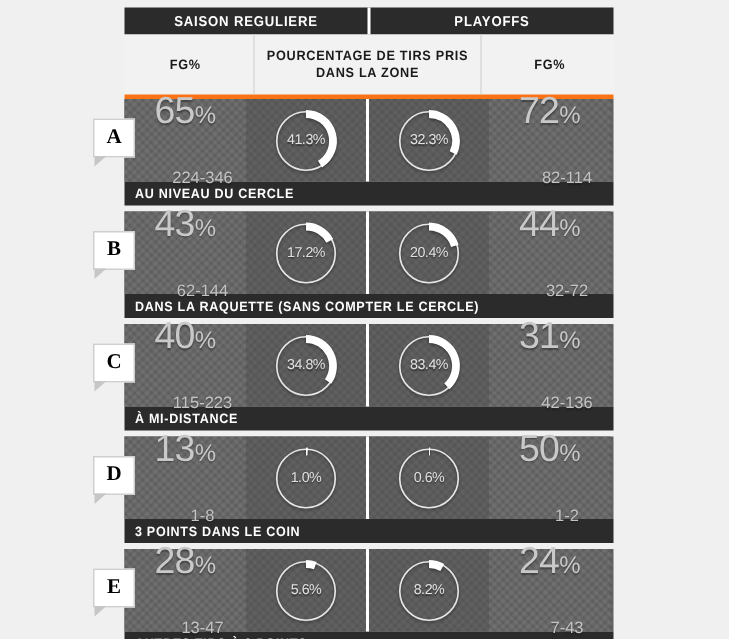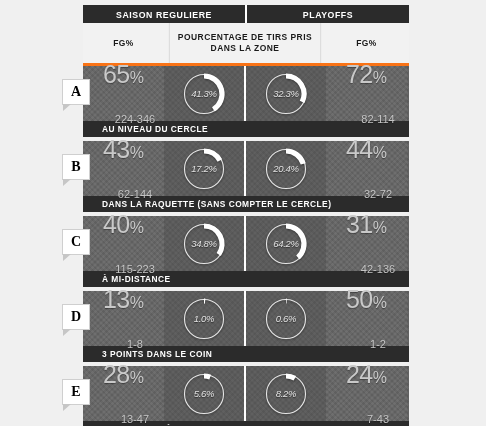--- a/index.html
+++ b/index.html
@@ -104,21 +104,20 @@
       repeating-linear-gradient(45deg, rgba(255,255,255,0.05) 0 2px, rgba(0,0,0,0) 2px 4px),
       repeating-linear-gradient(-45deg, rgba(255,255,255,0.05) 0 2px, rgba(0,0,0,0) 2px 4px),
       #5f5f5f;
   }
   .cell.donutcell {
     width: 80px;
     background:
       repeating-linear-gradient(45deg, rgba(255,255,255,0.03) 0 2px, rgba(0,0,0,0) 2px 4px),
       repeating-linear-gradient(-45deg, rgba(255,255,255,0.03) 0 2px, rgba(0,0,0,0) 2px 4px),
       #565656;
-    font-style: italic;
   }
   .mid-divider {
     width: 2px;
     background: #ffffff;
   }
 
   .fg-pct {
     color: #c9c9c9;
     font-size: 25px;
     font-weight: 300;
@@ -166,21 +165,21 @@
     letter-spacing: -0.3px;
     text-shadow: 0 1px 1px rgba(0,0,0,0.5);
   }
 
   
   .zone-bar {
     height: 16px;
     background: #2b2b2b;
     display: flex;
     align-items: center;
-    padding-left: 19px;
+    padding-left: 7px;
     box-sizing: border-box;
   }
   .zone-bar span {
     color: #ffffff;
     font-size: 9px;
     font-weight: bold;
     letter-spacing: 0.5px;
     font-family: "Liberation Sans Narrow", "Liberation Sans", sans-serif;
     transform: scaleX(0.93);
     transform-origin: left center;
@@ -325,21 +324,21 @@
                 <div class="donut-label">34.8%</div>
               </div>
             </div>
             <div class="mid-divider"></div>
             <div class="cell donutcell">
               <div class="donut-wrap">
                 <svg viewBox="0 0 46 46">
                   <circle cx="23" cy="23" r="19.5" fill="none" stroke="#e6e6e6" stroke-width="1.1"></circle>
                   <path d="M 23 5 A 18 18 0 0 1 34.90 36.50" fill="none" stroke="#ffffff" stroke-width="5.2" stroke-linecap="butt"></path>
                 </svg>
-                <div class="donut-label">64.2%</div>
+                <div class="donut-label">83.4%</div>
               </div>
             </div>
             <div class="cell fgcell">
               <div class="fg-pct">31<span class="sym">%</span></div>
               <div class="fg-made">42-136</div>
             </div>
           </div>
           <div class="zone-bar">
             <span>À MI-DISTANCE</span>
           </div>

